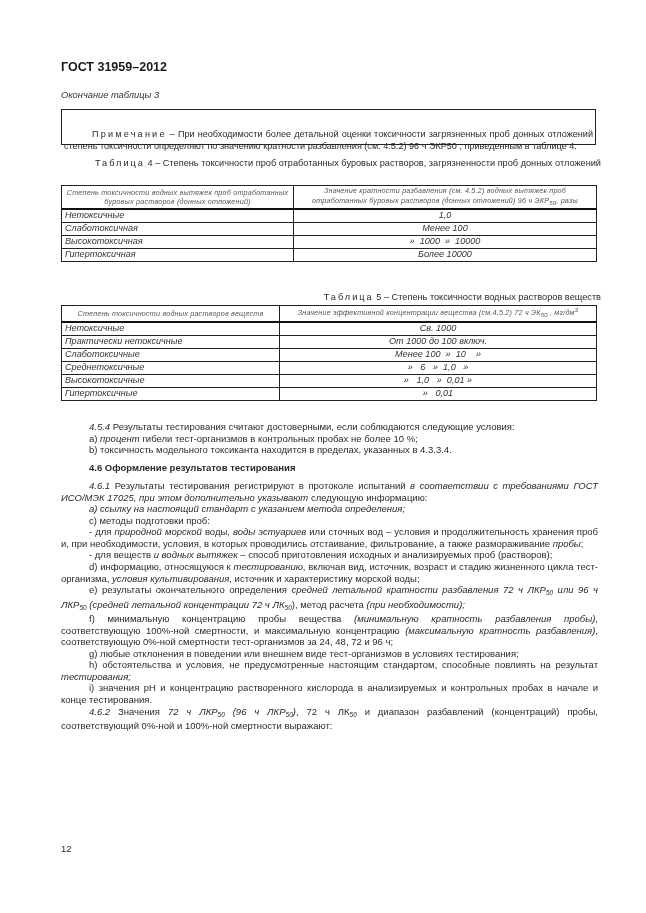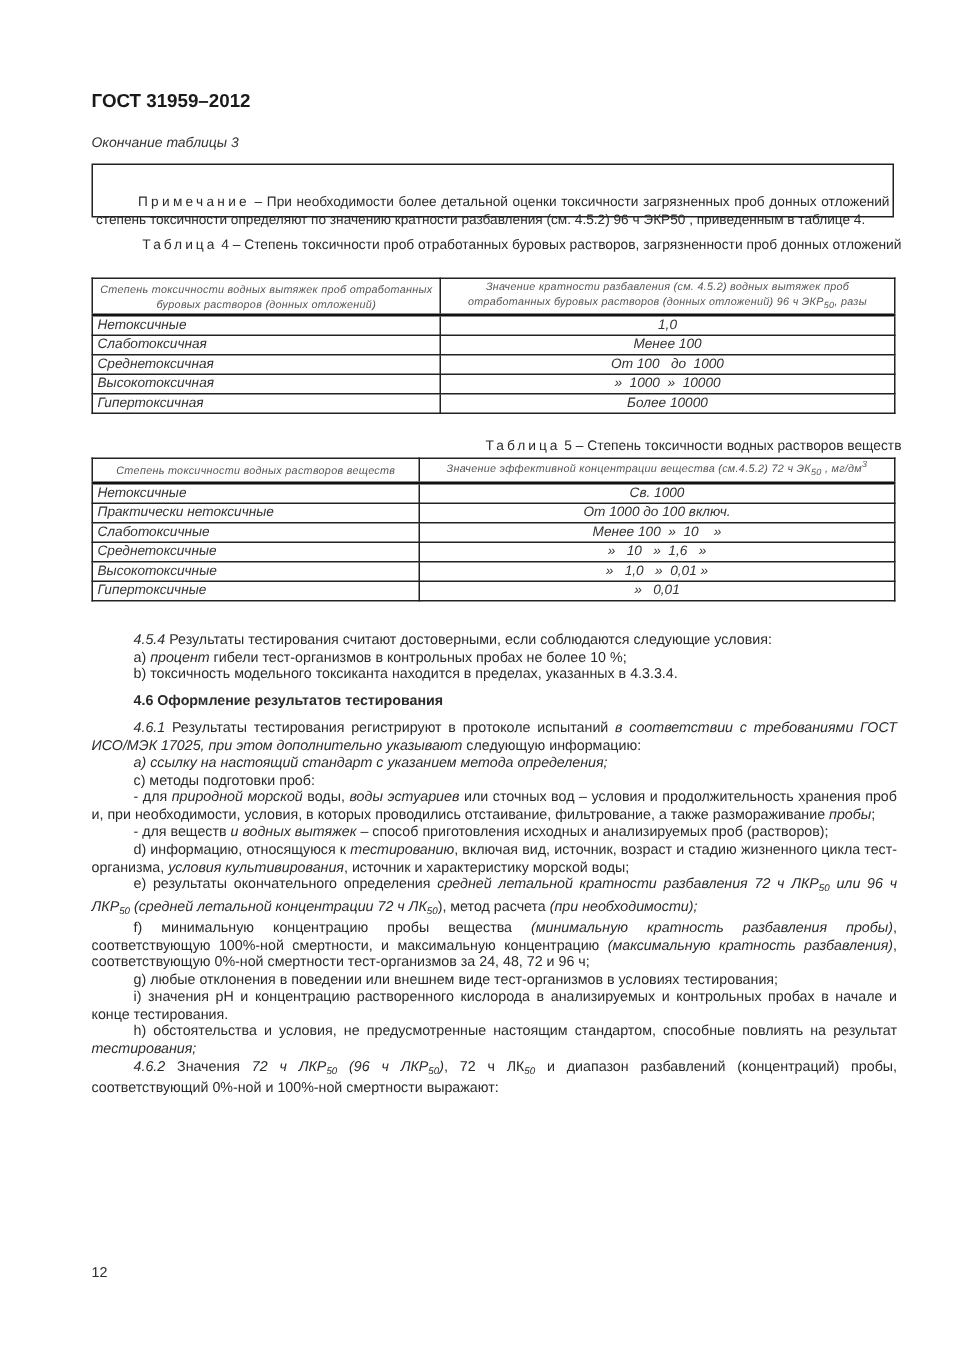--- a/index.html
+++ b/index.html
@@ -69,24 +69,20 @@
   </tr>
   <tr>
         <td>Нетоксичные</td>
         <td class="c2">1,0</td>
       </tr>
   <tr>
         <td>Слаботоксичная</td>
         <td class="c2">Менее 100</td>
       </tr>
   <tr>
-        <td>Среднетоксичная</td>
-        <td class="c2" style="white-space:pre">От 100   до  1000</td>
-      </tr>
-  <tr>
         <td>Высокотоксичная</td>
         <td class="c2" style="white-space:pre">»  1000  »  10000</td>
       </tr>
   <tr>
         <td>Гипертоксичная</td>
         <td class="c2">Более 10000</td>
       </tr>
 </tbody>
   </table>
 
@@ -111,21 +107,21 @@
   <tr>
         <td>Практически нетоксичные</td>
         <td class="c2">От 1000 до 100 включ.</td>
       </tr>
   <tr>
         <td>Слаботоксичные</td>
         <td class="c2" style="white-space:pre">Менее 100  »  10    »</td>
       </tr>
   <tr>
         <td>Среднетоксичные</td>
-        <td class="c2" style="white-space:pre">»   10   »  1,6   »</td>
+        <td class="c2" style="white-space:pre">»   6   »  1,0   »</td>
       </tr>
   <tr>
         <td>Высокотоксичные</td>
         <td class="c2" style="white-space:pre">»   1,0   »  0,01 »</td>
       </tr>
   <tr>
         <td>Гипертоксичные</td>
         <td class="c2" style="white-space:pre">»   0,01</td>
       </tr>
 </tbody>
@@ -140,18 +136,18 @@
 
   <p class="p i1"><span class="i">4.6.1</span><span> Результаты тестирования регистрируют в протоколе испытаний </span><span class="i">в соответствии с требованиями ГОСТ ИСО/МЭК 17025, при этом дополнительно указывают</span><span> следующую информацию:</span></p>
   <p class="p i1 i">а) ссылку на настоящий стандарт с указанием метода определения;</p>
   <p class="p i1">с) методы подготовки проб:</p>
   <p class="p i1"><span>- для </span><span class="i">природной морской</span><span> воды, </span><span class="i">воды эстуариев</span><span> или сточных вод – условия и продолжительность хранения проб и, при необходимости, условия, в которых проводились отстаивание, фильтрование, а также размораживание </span><span class="i">пробы</span><span>;</span></p>
   <p class="p i1"><span>- для веществ </span><span class="i">и водных вытяжек</span><span> – способ приготовления исходных и анализируемых проб (растворов);</span></p>
   <p class="p i1"><span>d) информацию, относящуюся к </span><span class="i">тестированию</span><span>, включая вид, источник, возраст и стадию жизненного цикла тест-организма, </span><span class="i">условия культивирования</span><span>, источник и характеристику морской воды;</span></p>
   <p class="p i1"><span>е) результаты окончательного определения </span><span class="i">средней летальной кратности разбавления 72 ч ЛКР</span><sub class="i">50</sub><span class="i"> или 96 ч ЛКР</span><sub class="i">50</sub><span class="i"> (средней летальной концентрации  72 ч ЛК</span><sub class="i">50</sub><span>), метод расчета </span><span class="i">(при необходимости);</span></p>
   <p class="p i1"><span>f) минимальную концентрацию пробы вещества </span><span class="i">(минимальную кратность разбавления пробы)</span><span>, соответствующую 100%-ной смертности, и максимальную концентрацию </span><span class="i">(максимальную кратность разбавления)</span><span>, соответствующую  0%-ной смертности тест-организмов за 24, 48, 72 и 96 ч;</span></p>
   <p class="p i1">g) любые отклонения в поведении или внешнем виде тест-организмов в условиях тестирования;</p>
+  <p class="p i1"><span>h) обстоятельства и условия, не предусмотренные настоящим стандартом, способные повлиять на результат </span><span class="i">тестирования;</span></p>
   <p class="p i1">i) значения рН и концентрацию растворенного кислорода в анализируемых и контрольных пробах в начале и конце тестирования.</p>
-  <p class="p i1"><span>h) обстоятельства и условия, не предусмотренные настоящим стандартом, способные повлиять на результат </span><span class="i">тестирования;</span></p>
   <p class="p i1"><span class="i">4.6.2</span><span> Значения </span><span class="i">72 ч ЛКР</span><sub class="i">50</sub><span class="i"> (96 ч ЛКР</span><sub class="i">50</sub><span class="i">)</span><span>, 72 ч ЛК</span><sub class="i">50</sub><span> и диапазон разбавлений (концентраций) пробы, соответствующий 0%-ной и 100%-ной смертности выражают:</span></p>
 </div>
 
 <div class="abs pg">12</div>
 
 </body></html>

